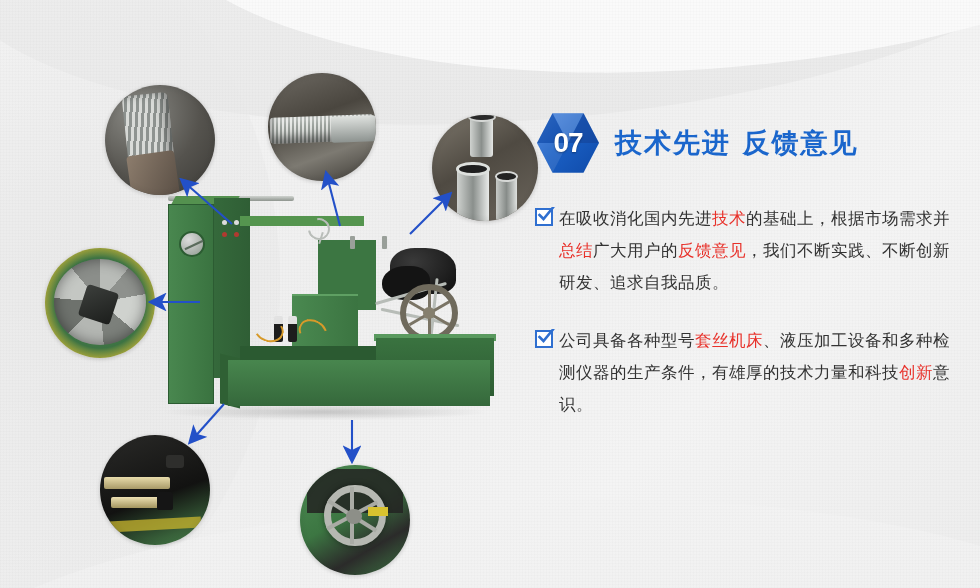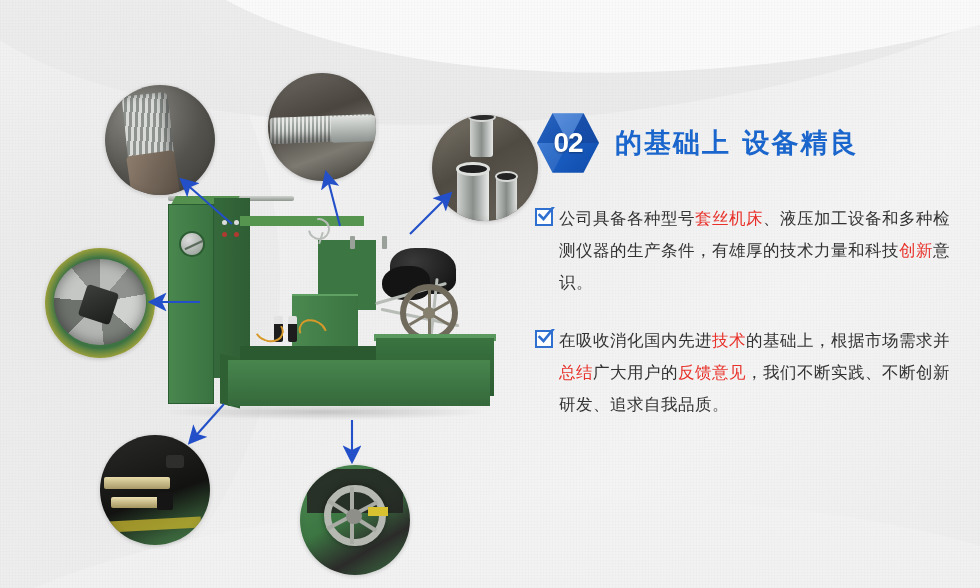--- a/index.html
+++ b/index.html
@@ -328,42 +328,42 @@
 
   <div id="content">
 
     <div class="title-row">
       <div class="hexbadge">
         <div class="hx"></div>
         <div class="facet1"></div>
         <div class="facet2"></div>
         <div class="facet3"></div>
         <div class="facet4"></div>
-        <div class="num">02</div>
-      </div>
-      <div class="headline">的基础上  设备精良</div>
+        <div class="num">07</div>
+      </div>
+      <div class="headline">技术先进  反馈意见</div>
     </div>
 
     <div class="bullets">
+
+      <div class="bullet">
+        <span class="chk">
+          <span class="bx"></span>
+          <svg class="tick" viewBox="0 0 18 16">
+              <path d="M2.5,8 L6.5,12 L16,0.5" stroke="#2f6fd0" stroke-width="2.6" fill="none" stroke-linecap="square"></path>
+            </svg>
+        </span>
+        <span class="btext"><span>在吸收消化国内先进</span><span class="hl">技术</span><span>的基础上，根据市场需求并</span><span class="hl">总结</span><span>广大用户的</span><span class="hl">反馈意见</span><span>，我们不断实践、不断创新研发、追求自我品质。</span></span>
+      </div>
 
       <div class="bullet">
         <span class="chk">
           <span class="bx"></span>
           <svg class="tick" viewBox="0 0 18 16">
               <path d="M2.5,8 L6.5,12 L16,0.5" stroke="#2f6fd0" stroke-width="2.6" fill="none" stroke-linecap="square"></path>
             </svg>
         </span>
         <span class="btext"><span>公司具备各种型号</span><span class="hl">套丝机床</span><span>、液压加工设备和多种检测仪器的生产条件，有雄厚的技术力量和科技</span><span class="hl">创新</span><span>意识。</span></span>
       </div>
 
-      <div class="bullet">
-        <span class="chk">
-          <span class="bx"></span>
-          <svg class="tick" viewBox="0 0 18 16">
-              <path d="M2.5,8 L6.5,12 L16,0.5" stroke="#2f6fd0" stroke-width="2.6" fill="none" stroke-linecap="square"></path>
-            </svg>
-        </span>
-        <span class="btext"><span>在吸收消化国内先进</span><span class="hl">技术</span><span>的基础上，根据市场需求并</span><span class="hl">总结</span><span>广大用户的</span><span class="hl">反馈意见</span><span>，我们不断实践、不断创新研发、追求自我品质。</span></span>
-      </div>
-
     </div>
   </div>
 </div>
 
 </body></html>

